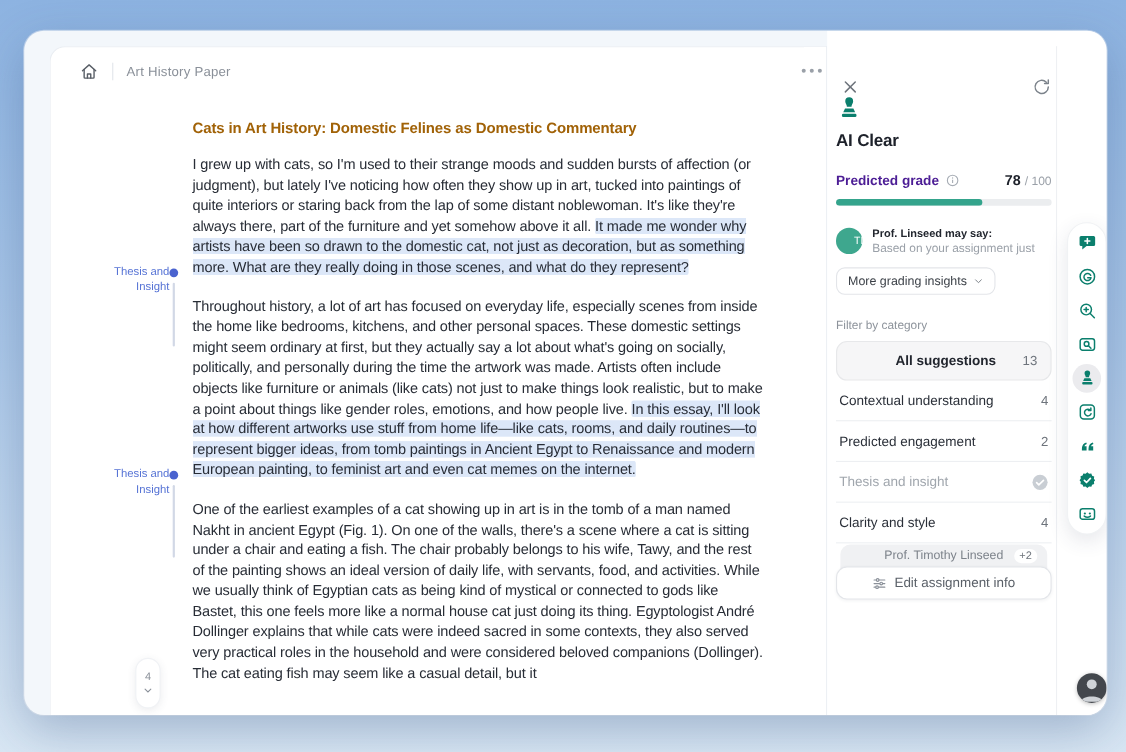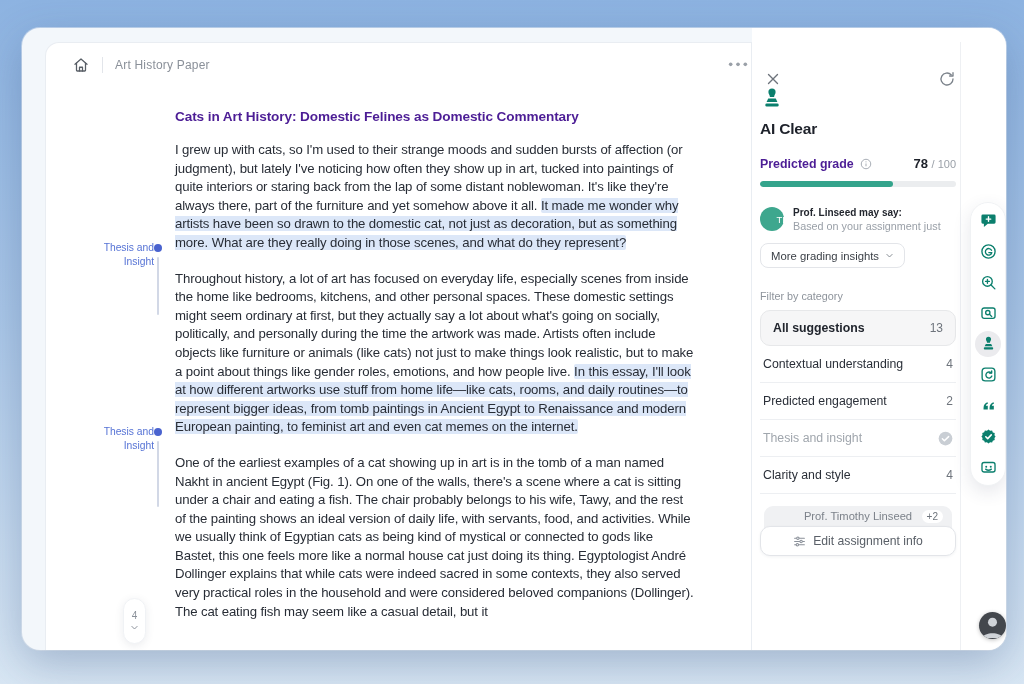--- a/index.html
+++ b/index.html
@@ -14,21 +14,21 @@
               background:#fff; border:1px solid #e9edf2; border-bottom:none;
               border-radius:14px 0 0 0; }
   .panel-block { position:absolute; left:730px; top:0; right:0; bottom:0; background:#fff; }
   .doc-header { position:absolute; left:12px; top:0; width:100%; height:44px; display:flex; align-items:center; }
   .home-btn { margin-left:14px; width:18px; height:18px; color:#585e66; }
   .hd-sep { width:1px; height:16px; background:#e2e5ea; margin:0 12px 0 12px; }
   .doc-title-sm { font-size:12px; color:#8a9099; letter-spacing:.2px; }
   .dots-btn { position:absolute; right:14px; top:14px; width:22px; height:16px; color:#9aa0a8; cursor:pointer; }
   
   .doc-text { position:absolute; left:129px; top:66px; width:520px; color:#282d36; }
-  .doc-text h1 { font-size:13.6px; font-weight:bold; letter-spacing:-.1px; margin-bottom:17px; color:#4c1d95; }
+  .doc-text h1 { font-size:13.6px; font-weight:bold; letter-spacing:-.1px; margin-bottom:17px; color:#a16207; }
   .doc-text p { font-size:13.2px; line-height:18.6px; letter-spacing:-.12px; margin-bottom:17px; }
   .hl { background:#dce7f8; border-radius:2px; }
   
   .annot { position:absolute; width:72px; text-align:right; color:#5673d5;
            font-size:10.3px; line-height:13.5px; font-weight:500; }
   .annot-dot { position:absolute; width:8px; height:8px; border-radius:50%; background:#4a63cf; }
   .annot-line { position:absolute; width:2px; background:#d2d8e6; border-radius:1px; }
   
   .nav-badge { position:absolute; left:101px; top:570px; width:23px; height:46px; background:#fff;
                border-radius:12px; border:1px solid #f0f2f5; box-shadow:0 2px 8px rgba(60,70,90,.10);
@@ -55,28 +55,28 @@
                  font-size:9.5px; font-weight:normal; display:flex; align-items:center; justify-content:center;padding-left:20px; }
   .prof-name { font-size:10px; font-weight:bold; color:#22262e; }
   .prof-sub { font-size:10.8px; color:#9aa0a8; margin-top:2px; }
   .review-text { margin-top:9px; font-size:11.6px; line-height:15.6px; color:#3a3f48; }
   .more-btn { margin-top:11px; display:inline-flex; align-items:center; gap:6px; height:25px; padding:0 10px;
               background:#fff; border:1px solid #e3e5e9; border-radius:8px; font-size:11.3px; color:#3a3f46; cursor:pointer; }
   .more-btn .chev { width:9px; height:9px; color:#7c828a; }
   .filter-label { margin-top:22px; font-size:10.8px; color:#8d939b; }
   .cat-box { margin-top:8px; height:36px; background:#f6f6f7; border:1px solid #e7e8ea; border-radius:10px;
              display:flex; align-items:center; justify-content:space-between; padding:0 12px; cursor:pointer; }
-  .cat-box .cat-label { font-size:12.3px; font-weight:bold; color:#22262e; }
+  .cat-box .cat-label { font-size:12.3px; font-weight:bold; color:#22262e;margin-left:41px; }
   .cat-row { height:37px; border-bottom:1px solid #edeff2; display:flex; align-items:center;
              justify-content:space-between; padding:0 3px; cursor:pointer; }
   .cat-label { font-size:12.3px; color:#2a2f38; }
   .cat-label.muted { color:#a0a6ad; }
   .cat-count { font-size:12px; color:#6e747c; }
   .cat-check { width:15px; height:15px; color:#c9ced4; }
-  .assign-stack { margin-top:12px; position:relative; }
+  .assign-stack { margin-top:1px; position:relative; }
   .assign-card { margin:0 4px; height:32px; background:#f0f1f3; border-radius:9px;
                  display:flex; align-items:flex-start; justify-content:center; position:relative; padding-top:4px; }
   .assign-prof { font-size:11.2px; color:#7c828a; }
   .assign-badge { position:absolute; right:9px; top:4px; background:#fff; border-radius:7px;
                   font-size:10px; color:#6e747c; padding:1px 5px; }
   .edit-btn { position:relative; margin-top:-12px; height:30px; width:100%; background:#fff;
               border:1px solid #e3e5e9; border-radius:10px; display:flex; align-items:center; justify-content:center;
               gap:7px; font-size:12.2px; color:#5a6068; cursor:pointer; box-shadow:0 1px 3px rgba(40,50,70,.06); }
   .sliders-ic { width:13px; height:13px; color:#8a9099; }
   

